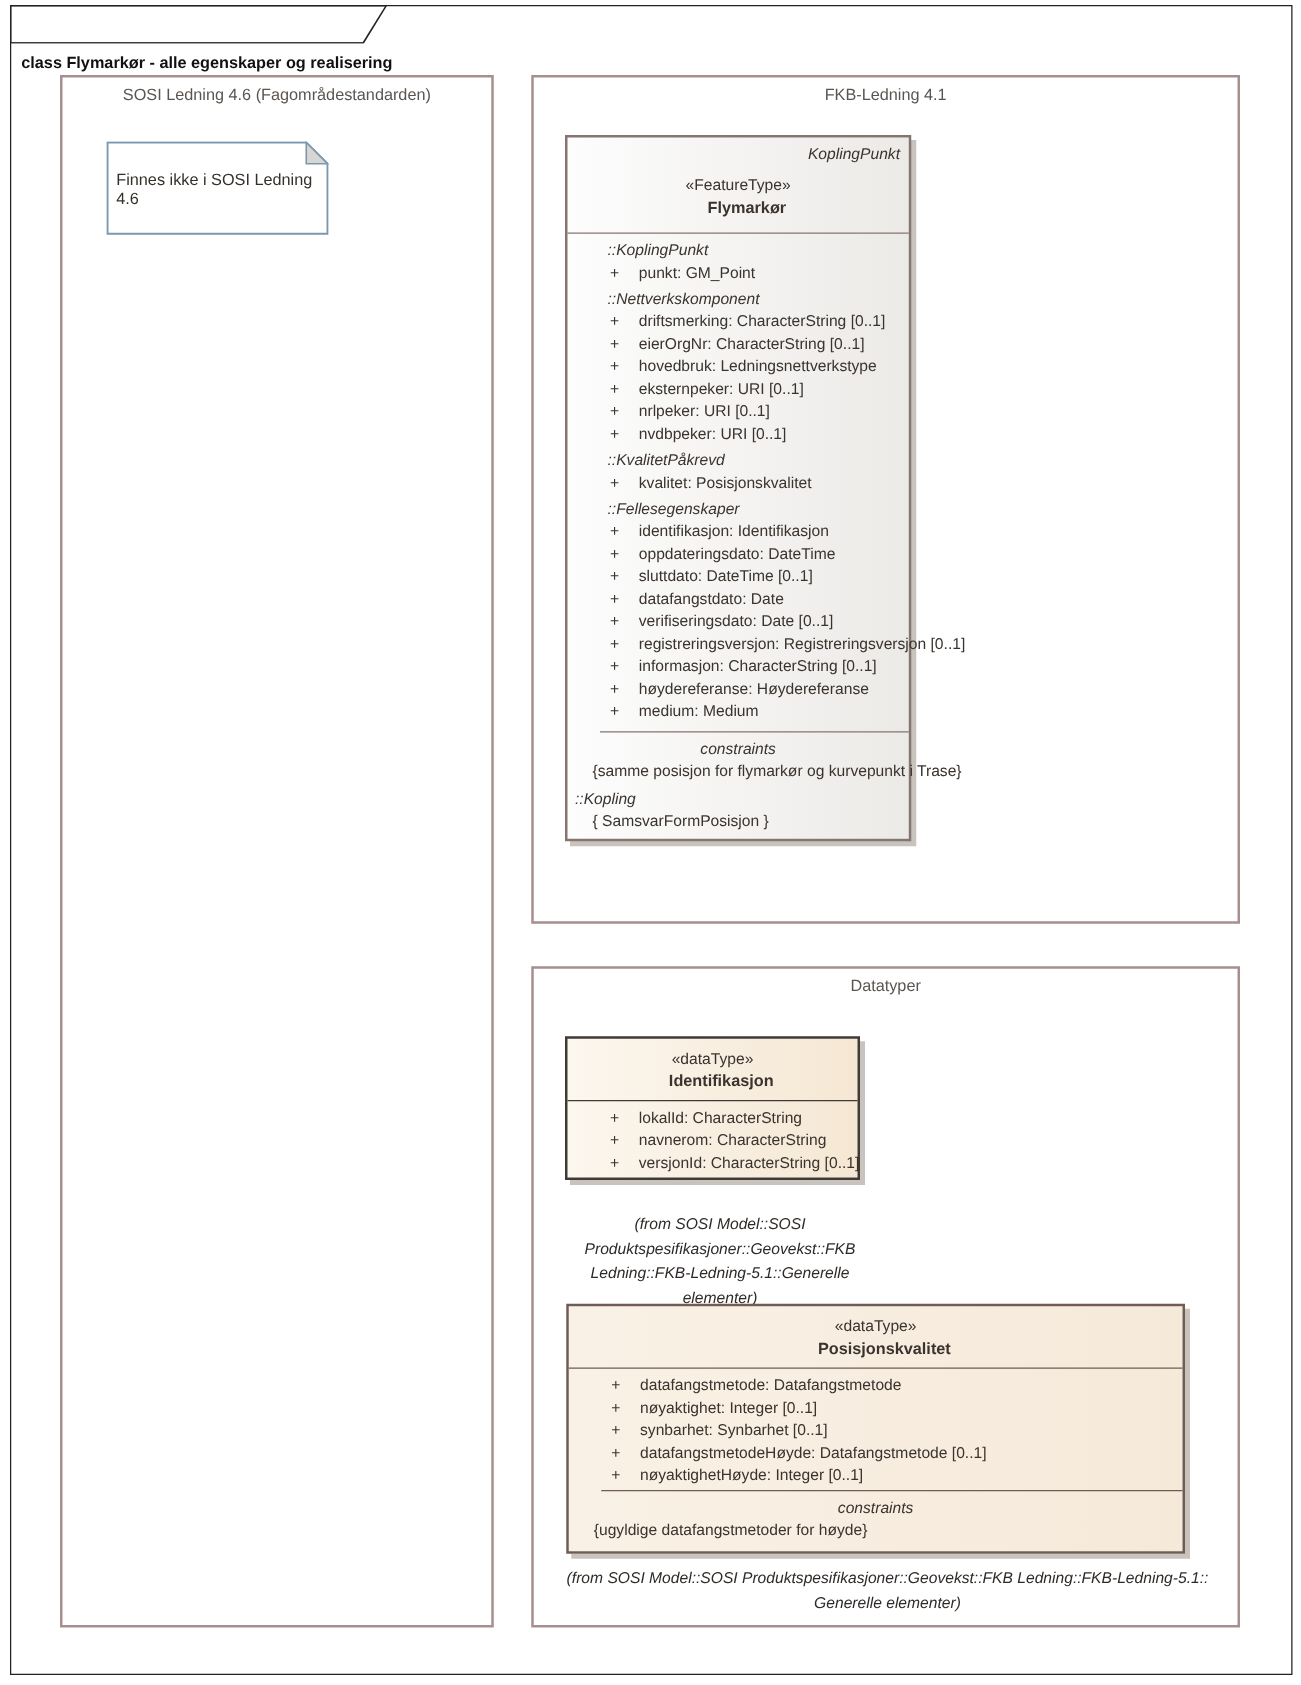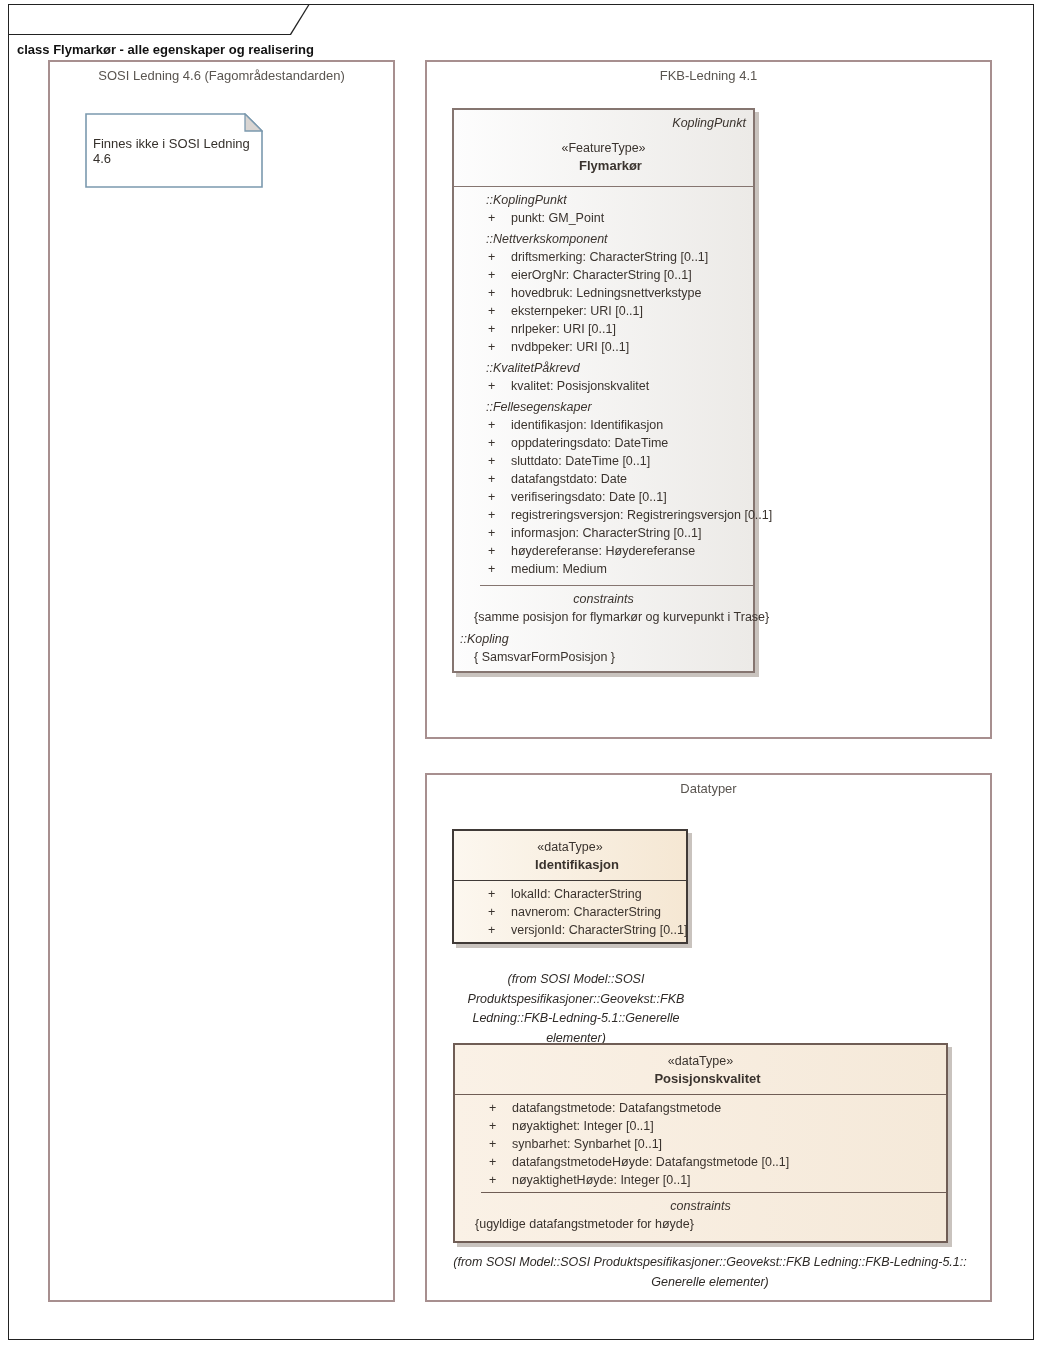--- a/index.html
+++ b/index.html
@@ -36,21 +36,21 @@
   .note { position:absolute; left:85px; top:113px; width:178px; height:75px; }
   .note svg { position:absolute; left:0; top:0; }
   .note-text { position:absolute; left:8px; top:23px; font-size:13px; color:#35302b; }
   
   .uml-class {
     position:absolute; display:flex; flex-direction:column; box-sizing:border-box;
     font-size:12.5px; line-height:18px;
   }
   .shadow { box-shadow:4px 4px 0 0 #c9c3be; }
   #cls-flymarkor {
-    left:452px; top:108px; width:303px; height:565px;
+    left:452px; top:108px; width:277px; height:565px;
     border:2px solid #857570;
     background:linear-gradient(to right,#fdfdfd,#eceae7);
   }
   #cls-identifikasjon {
     left:452px; top:829px; width:236px; height:115px;
     border:2px solid #403a37;
     background:linear-gradient(to right,#fcf7ef,#f5e7d3);
   }
   #cls-posisjonskvalitet {
     left:453px; top:1043px; width:495px; height:200px;

